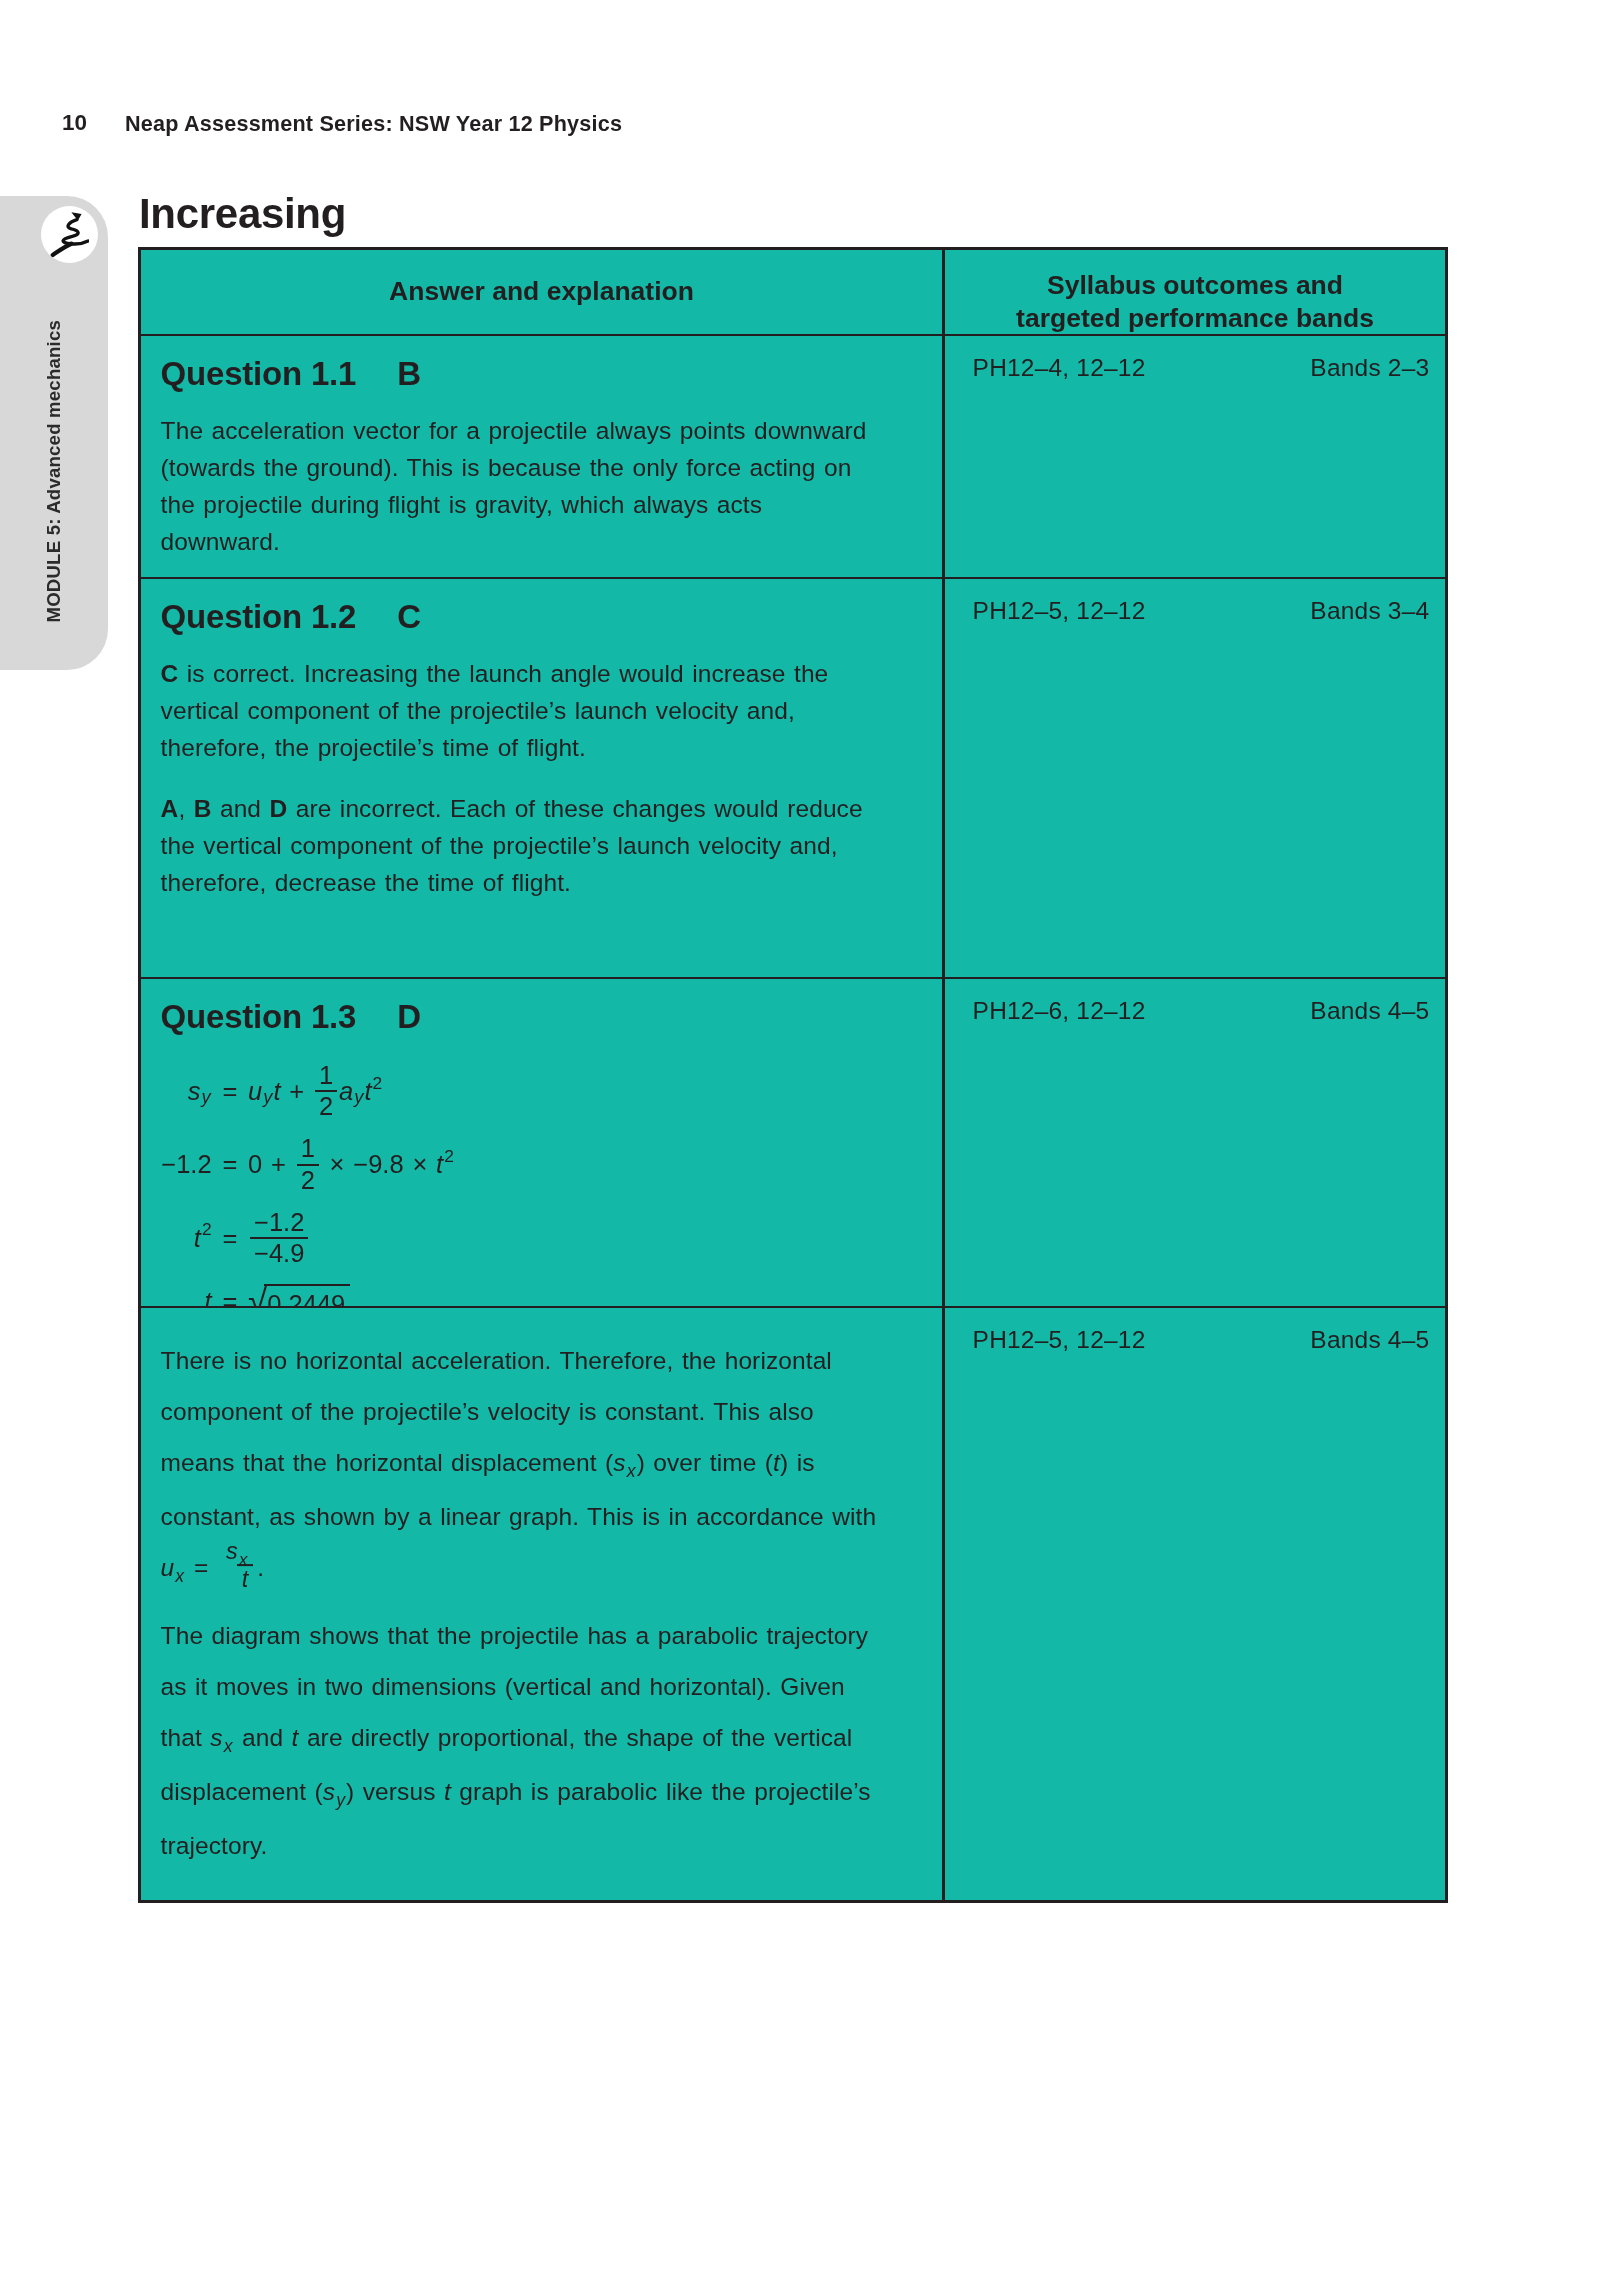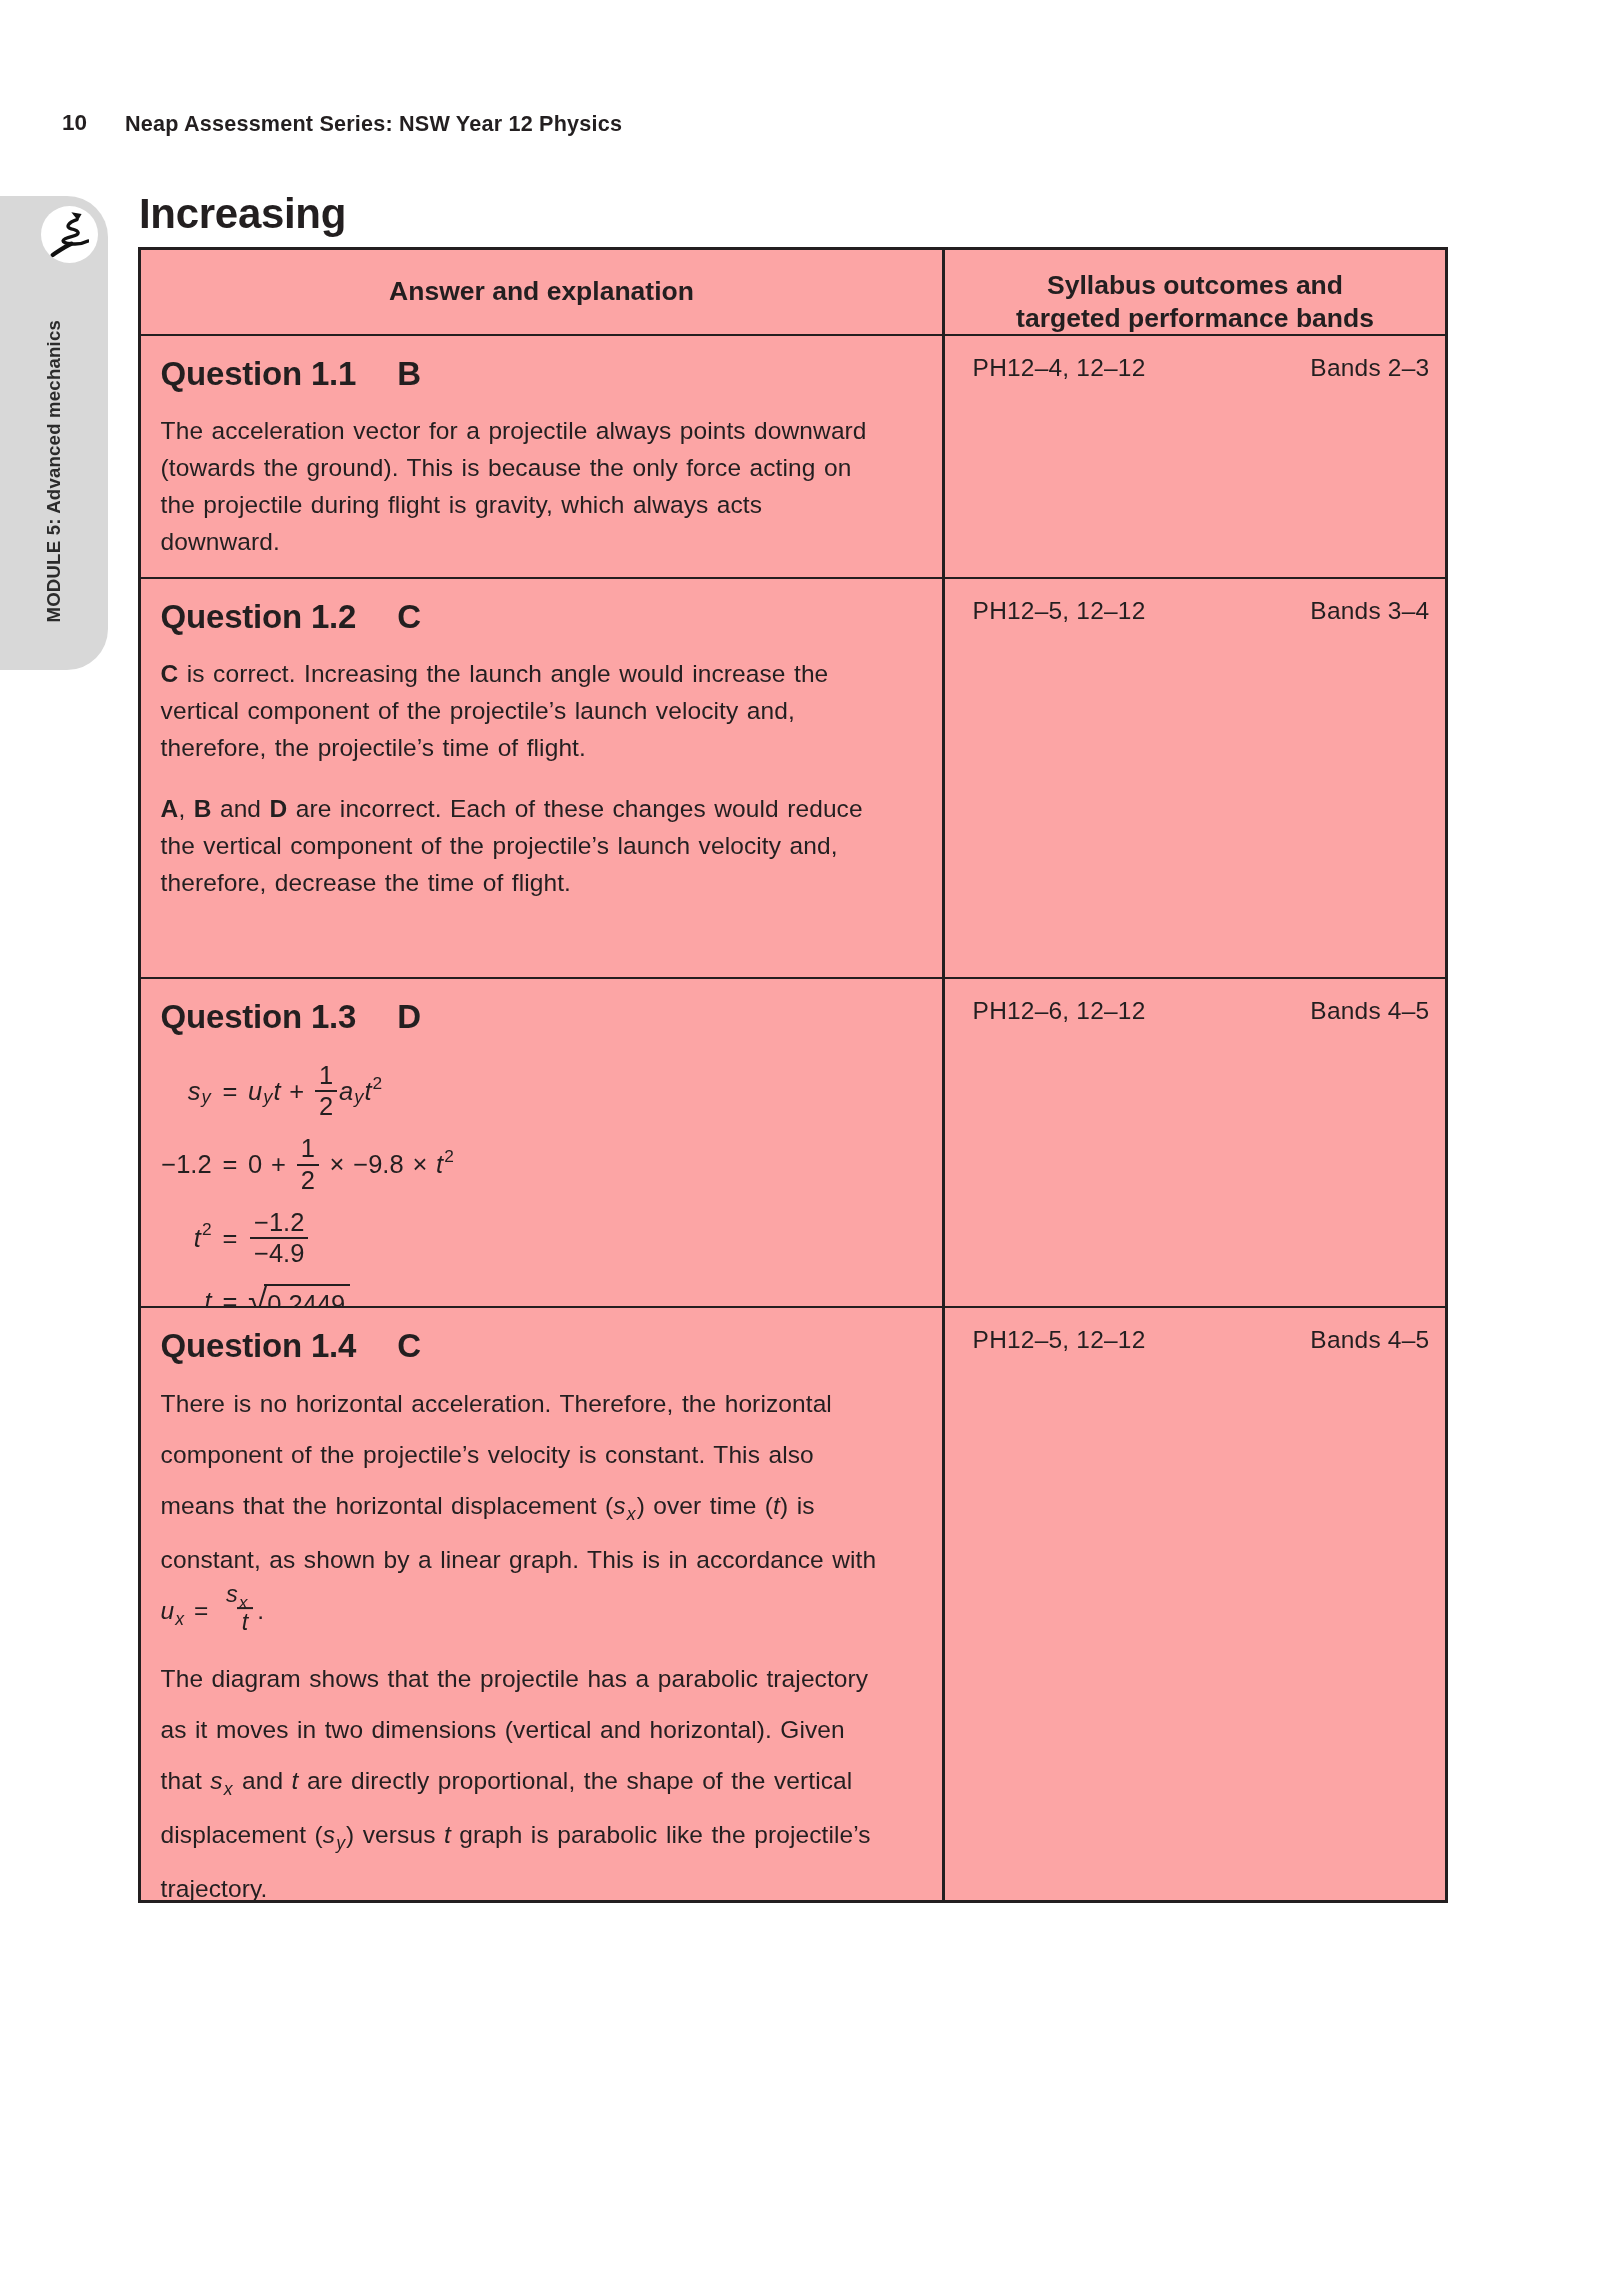--- a/index.html
+++ b/index.html
@@ -13,21 +13,21 @@
   .pnum{position:absolute;left:62px;top:110px;font-size:22.5px;font-weight:700;}
   .htitle{position:absolute;left:125px;top:111px;font-size:21.6px;font-weight:700;letter-spacing:0.2px;}
   
   .tab{position:absolute;left:0;top:196px;width:108px;height:474px;background:#d8d8d8;border-radius:0 41px 41px 0;}
   .tab-circle{position:absolute;left:41px;top:9.8px;width:57px;height:57px;background:#ffffff;border-radius:50%;display:flex;align-items:center;justify-content:center;}
   .tab-labelwrap{position:absolute;left:0;top:102px;bottom:25.5px;width:108px;display:flex;align-items:center;justify-content:center;}
   .tab-label{writing-mode:vertical-rl;transform:rotate(180deg);font-size:18.6px;font-weight:700;white-space:nowrap;letter-spacing:0.2px;color:#2b2b2b;}
   
   .title{position:absolute;left:139px;top:190px;margin:0;font-size:42px;font-weight:700;letter-spacing:-0.3px;}
   
-  .soltable{position:absolute;left:138px;top:247px;width:1310px;border:3.9px solid #231f20;box-sizing:border-box;background:#fca5a5;}
+  .soltable{position:absolute;left:138px;top:247px;width:1310px;border:3.9px solid #231f20;box-sizing:border-box;background:#14b8a6;}
   .trow{display:grid;grid-template-columns:804px 1fr;box-sizing:border-box;}
   .trow + .trow{border-top:2.9px solid #231f20;gap:6px;}
   .rh{height:84px;}
   .r1{height:243px;}
   .r2{height:400px;}
   .r3{height:329px;}
   .r4{height:594px;}
   .cell-a{border-right:3.9px solid #231f20;box-sizing:border-box;padding:13.7px 57px 0 19.6px;overflow:hidden;}
   .cell-b{box-sizing:border-box;padding:17.6px 15.7px 0 21.6px;overflow:hidden;}
   .thead .cell-a{display:flex;align-items:center;justify-content:center;font-weight:700;font-size:26.5px;padding:0 0 2px 0;}
@@ -210,23 +210,20 @@
     <div class="cell-b">
       <div class="meta">
         <span>PH12–6, 12–12</span>
         <span>Bands 4–5</span>
       </div>
     </div>
   </div>
 
   <div class="trow r4">
     <div class="cell-a">
-      <div class="qhead">
-        <span>Question 1.4</span><span class="ans">C</span>
-      </div>
       <p class="bodytext q14p"><span>There is no horizontal acceleration. Therefore, the horizontal component of the projectile’s velocity is constant. This also means that the horizontal displacement (</span><span class="vr">s</span><span class="sb">x</span><span>) over time (</span><span class="vr">t</span><span>) is constant, as shown by a linear graph. This is in accordance with </span><span class="vr">u</span><span class="sb">x</span><span class="mrel">=</span><span class="ifrac">
             <span class="num"><span class="vr">s</span><span class="sb">x</span></span>
             <span class="den vr">t</span>
           </span><span>.</span></p>
       <p class="bodytext q14p"><span>The diagram shows that the projectile has a parabolic trajectory as it moves in two dimensions (vertical and horizontal). Given that </span><span class="vr">s</span><span class="sb">x</span><span> and </span><span class="vr">t</span><span> are directly proportional, the shape of the vertical displacement (</span><span class="vr">s</span><span class="sb">y</span><span>) versus </span><span class="vr">t</span><span> graph is parabolic like the projectile’s trajectory.</span></p>
     </div>
     <div class="cell-b">
       <div class="meta">
         <span>PH12–5, 12–12</span>
         <span>Bands 4–5</span>

